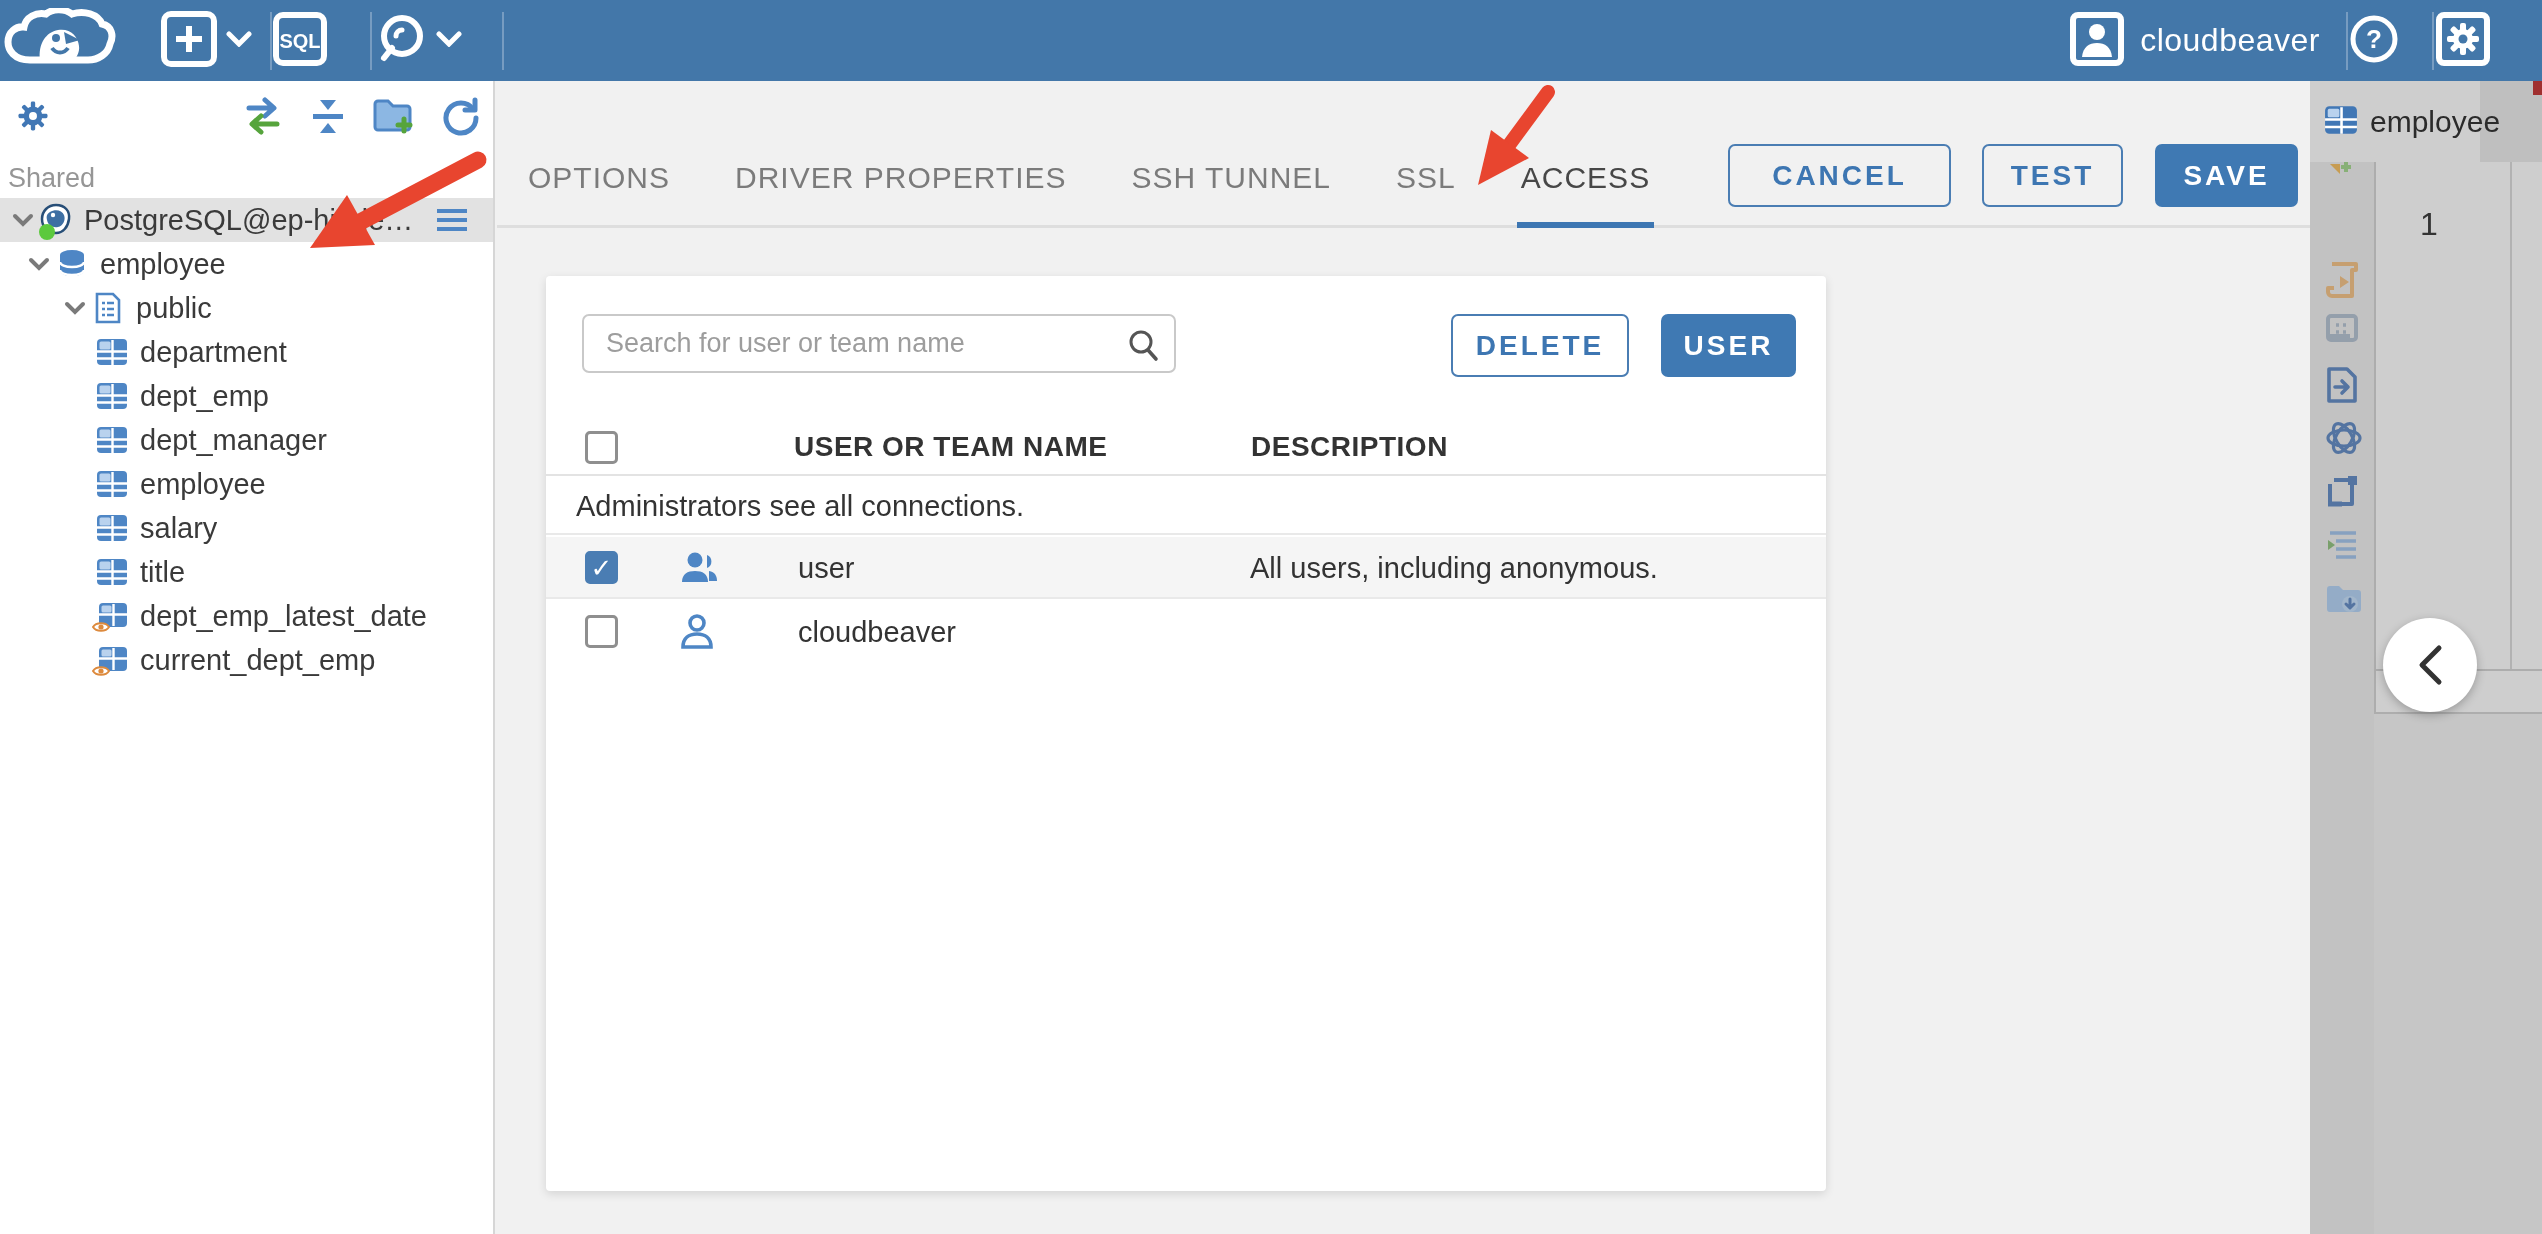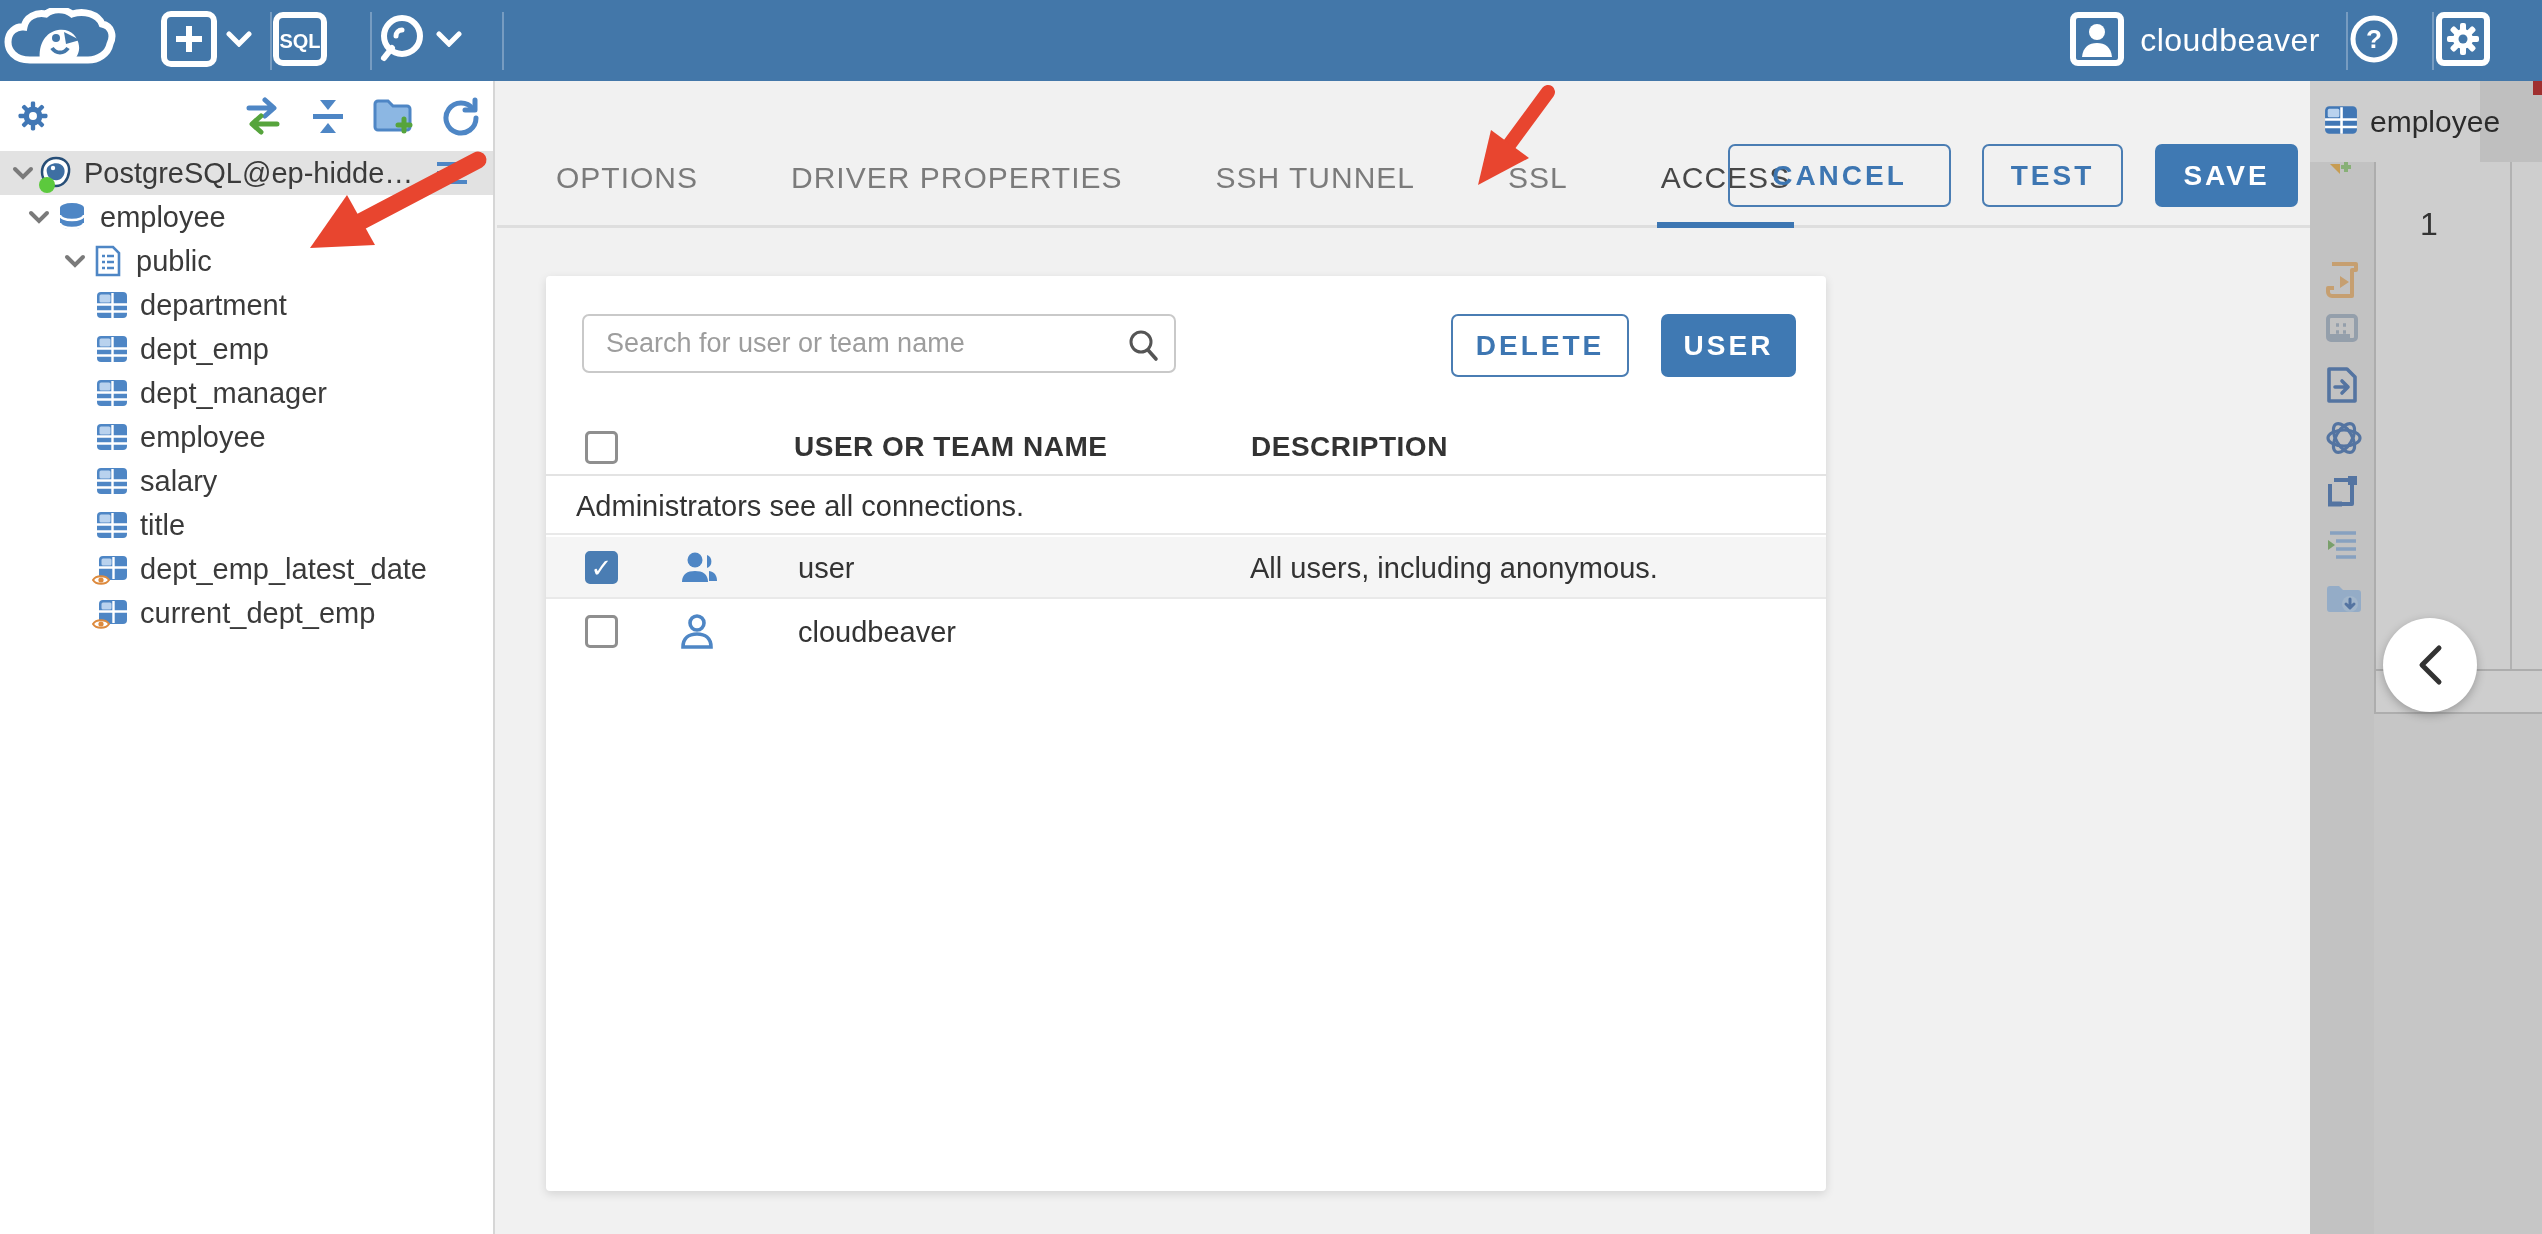--- a/index.html
+++ b/index.html
@@ -26,21 +26,21 @@
   .tree-row { position:relative; height:44px; display:flex; align-items:center; font-size:29px; color:#3a3a3a; white-space:nowrap; cursor:pointer; }
   .tree-row.selected { background:#e2e2e2; }
   .tr-chevron { width:26px; display:flex; justify-content:center; flex:none; }
   .tr-icon { width:40px; display:flex; justify-content:center; flex:none; margin-right:8px; }
   .tr-label { overflow:hidden; text-overflow:ellipsis; }
   .tr-menu { position:absolute; right:24px; top:9px; }
   
   .main { position:absolute; left:497px; top:81px; width:1813px; height:1153px; background:#f1f1f1; }
   .tabs-strip { position:absolute; left:0; right:0; top:0; height:147px; border-bottom:3px solid #dedede; }
   .tabs { position:absolute; left:31px; bottom:16px; display:flex; column-gap:65px; }
-  .tab { position:relative; font-size:30px; letter-spacing:1px; color:#7b7b7b; padding-bottom:14px; cursor:pointer;margin-left:28px; }
+  .tab { position:relative; font-size:30px; letter-spacing:1px; color:#7b7b7b; padding-bottom:14px; cursor:pointer; }
   .tab.active { color:#474747; }
   .tab.active .tab-underline { position:absolute; left:-4px; right:-4px; bottom:-19px; height:6px; background:#3d76b2; }
   .actions { position:absolute; top:63px; left:1231px; display:flex; }
   .btn { height:63px; border-radius:7px; font-size:28px; font-weight:bold; letter-spacing:3px;
     display:flex; align-items:center; justify-content:center; cursor:pointer;
     font-family:"Liberation Sans", sans-serif; }
   .btn.outline { border:2px solid #4a7db3; color:#3d76b2; background:transparent; }
   .btn.filled { background:#3f79b3; color:#fff; border:2px solid #3f79b3; }
   .btn-cancel { width:223px; } .btn-test { width:141px; margin-left:31px; } .btn-save { width:143px; margin-left:32px; }
   
@@ -216,20 +216,21 @@
         </span>
         <span>
           <svg width="42" height="42" viewBox="0 0 42 42" fill="none">
             <path d="M34 14 a15 15 0 1 0 3 9" stroke="#4e86c5" stroke-width="5" fill="none" stroke-linecap="round"></path>
             <path d="M36 5 v10 h-10" stroke="#4e86c5" stroke-width="5" fill="none" stroke-linecap="round" stroke-linejoin="round"></path>
           </svg>
         </span>
       </span>
     </div>
 
+    <div class="sb-section">Shared</div>
 
     <div class="tree">
 
 
       <div class="tree-row selected" style="padding-left:10px">
         <span class="tr-chevron">
           <svg width="22" height="14" viewBox="0 0 22 14" fill="none">
               <path d="M3 3l8 8 8-8" stroke="#7a7a7a" stroke-width="4" stroke-linecap="round"></path>
             </svg>
         </span>

